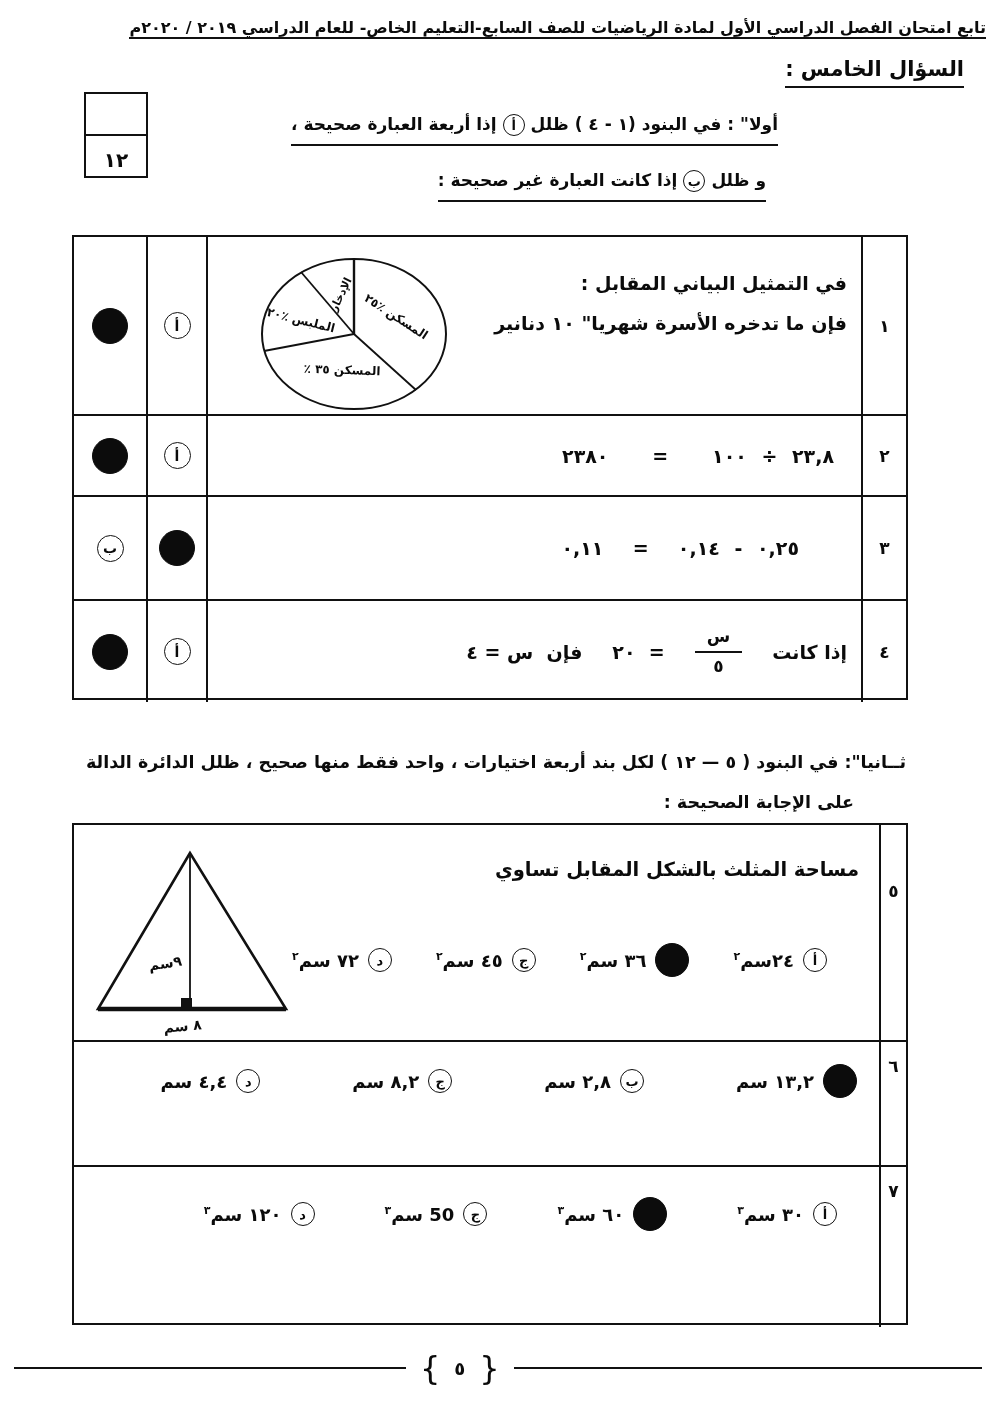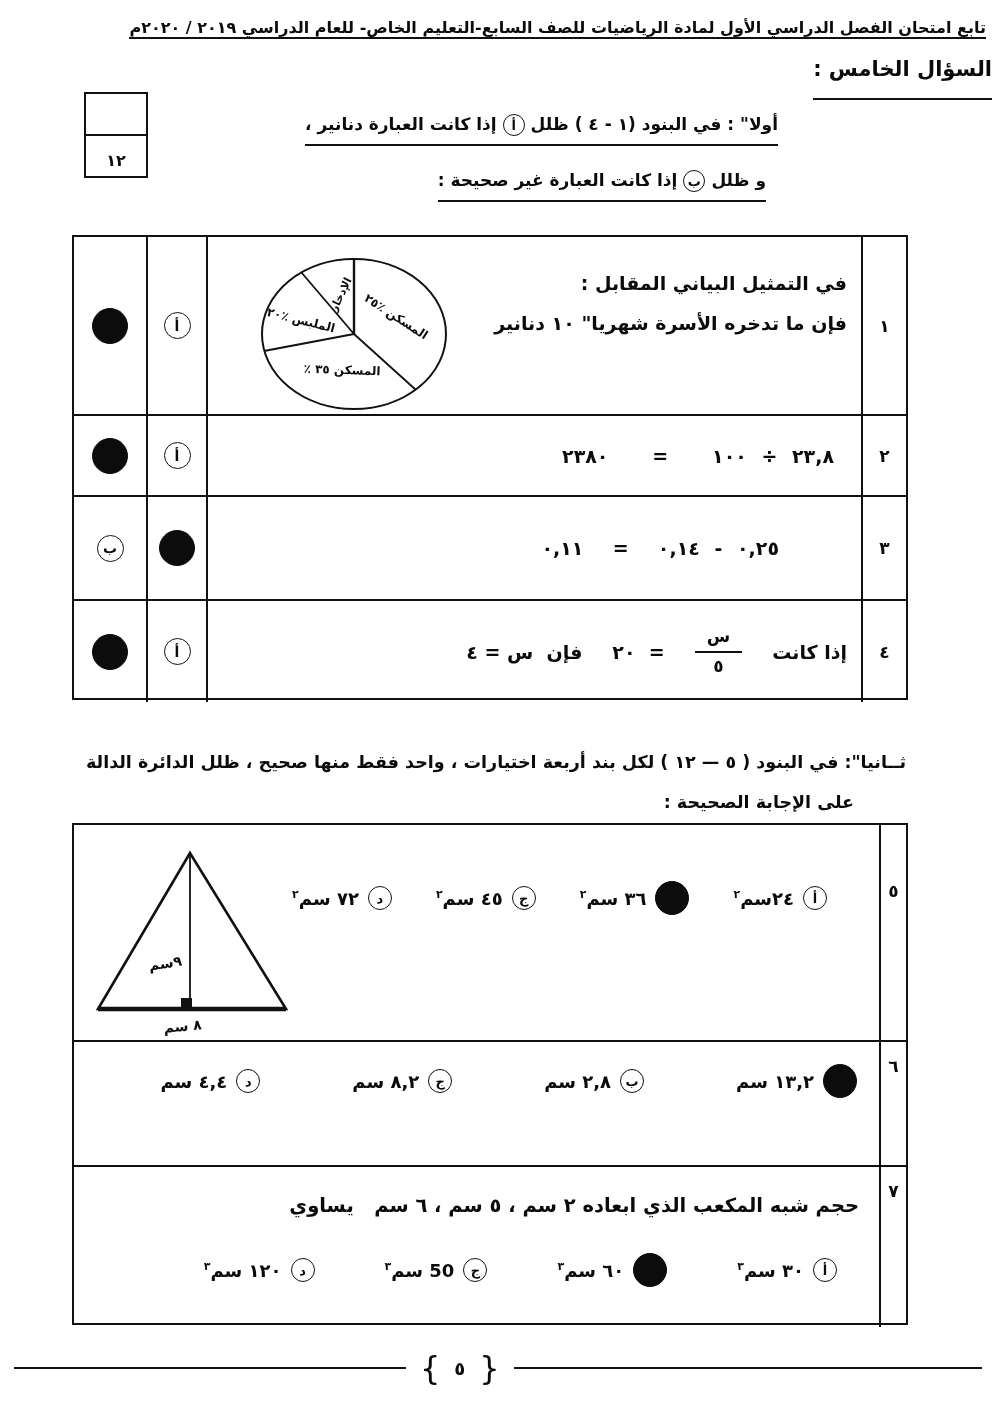--- a/index.html
+++ b/index.html
@@ -8,26 +8,26 @@
     width:992px; height:1403px; position:relative;
     font-family:"DejaVu Sans", sans-serif;
     color:#0b0b0b; font-weight:bold; direction:rtl; overflow:hidden;
   }
   .abs { position:absolute; }
 
   
   .header { top:18px; right:6px; left:6px; text-align:right; font-size:16px; }
   .header span { border-bottom:2px solid #111; }
 
-  .q-title { top:57px; right:0; font-size:21px; border-bottom:2.5px solid #111; padding-bottom:17px; }
+  .q-title { top:57px; right:28px; font-size:21px; border-bottom:2.5px solid #111; padding-bottom:5px; }
 
   
   .score-box { left:84px; top:92px; width:64px; height:86px; border:2.5px solid #111; }
   .score-box .cell-top { height:42px; border-bottom:2.5px solid #111; }
-  .score-box .cell-bottom { height:48px; display:flex; align-items:center; justify-content:center; font-size:16px; }
+  .score-box .cell-bottom { height:48px; display:flex; align-items:center; justify-content:center; font-size:20px; }
 
   
   .instr { font-size:17px; border-bottom:2px solid #111; padding-bottom:8px; white-space:nowrap; }
   .instr-1 { top:114px; right:214px; }
   .instr-2 { top:170px; right:226px; }
   .circ-letter {
     display:inline-flex; width:22px; height:22px; border:1.7px solid #111; border-radius:50%;
     align-items:center; justify-content:center; font-size:13px; margin:0 6px; vertical-align:middle;
   }
 
@@ -40,21 +40,21 @@
   .cell { position:relative; }
   .bt { border-top:2px solid #111; }
   .c-num  { border-left:2px solid #111; display:flex; justify-content:center; align-items:center; font-size:17px; }
   .c2-num { border-left:2px solid #111; text-align:center; font-size:17px; }
   .c-a { border-right:2px solid #111; display:flex; align-items:center; justify-content:center; }
   .c-b { border-right:2px solid #111; display:flex; align-items:center; justify-content:center; }
 
   .q-lines { padding:26px 14px 0 4px; font-size:19px; line-height:40px; text-align:right; }
   .equation { display:flex; align-items:center; height:100%; font-size:19px; word-spacing:8px; }
   .eq-2 { padding-right:27px; }
-  .eq-3 { padding-right:82px; }
+  .eq-3 { padding-right:62px; }
   .row4-flex { display:flex; align-items:center; height:100%; gap:30px; padding-right:14px; font-size:19px; }
   .frac { display:inline-flex; flex-direction:column; align-items:center; font-size:17px; line-height:1.25; }
   .frac .fnum { border-bottom:2.2px solid #111; padding:0 12px 3px; }
   .frac .fden { padding-top:3px; }
 
   
   .bubble {
     width:27px; height:27px; border:1.8px solid #111; border-radius:50%;
     display:flex; align-items:center; justify-content:center; font-size:14px;
   }
@@ -101,21 +101,21 @@
 </div>
 
 <div class="abs q-title">السؤال الخامس :</div>
 
 <div class="abs score-box">
   <div class="cell-top"></div>
   <div class="cell-bottom">١٢</div>
 </div>
 
 <div class="abs instr instr-1">
-  <span>أولا" : في البنود (١ - ٤ )  ظلل</span><span class="circ-letter">أ</span><span>إذا كانت العبارة دنانير ،</span>
+  <span>أولا" : في البنود (١ - ٤ )  ظلل</span><span class="circ-letter">أ</span><span>إذا أربعة العبارة صحيحة ،</span>
 </div>
 <div class="abs instr instr-2">
   <span>و ظلل</span><span class="circ-letter">ب</span><span>إذا كانت العبارة غير صحيحة :</span>
 </div>
 
 <div class="abs tbl tbl-1">
 
   <div class="cell c-num">١</div>
   <div class="cell">
     <div class="q-lines">
@@ -187,20 +187,21 @@
 
 <div class="abs instr-second">
   <div>ثــانيا": في البنود ( ٥ — ١٢ ) لكل بند أربعة اختيارات ، واحد فقط منها صحيح ، ظلل الدائرة الدالة</div>
   <div class="line2">على الإجابة  الصحيحة :</div>
 </div>
 
 <div class="abs tbl tbl-2">
 
   <div class="cell c2-num num5">٥</div>
   <div class="cell">
+    <div class="mcq-q q5">مساحة المثلث بالشكل المقابل تساوي</div>
     <div class="opts opts-5">
       <div class="opt">
         <span class="bubble">أ</span>
         <span><span>٢٤سم</span><sup>٢</sup></span>
       </div>
       <div class="opt">
         <span class="bubble filled">ب</span>
         <span><span>٣٦ سم</span><sup>٢</sup></span>
       </div>
       <div class="opt">
@@ -241,21 +242,20 @@
       </div>
       <div class="opt">
         <span class="bubble">د</span>
         <span><span>٤,٤ سم</span><sup></sup></span>
       </div>
     </div>
   </div>
 
   <div class="cell c2-num num67 bt">٧</div>
   <div class="cell bt">
-    <div class="mcq-q q7">حجم شبه المكعب الذي ابعاده ٢ سم  ،  ٥ سم ، ٦ سم&nbsp;&nbsp; يساوي</div>
     <div class="opts opts-7">
       <div class="opt">
         <span class="bubble">أ</span>
         <span><span>٣٠ سم</span><sup>٣</sup></span>
       </div>
       <div class="opt">
         <span class="bubble filled">ب</span>
         <span><span>٦٠ سم</span><sup>٣</sup></span>
       </div>
       <div class="opt">

